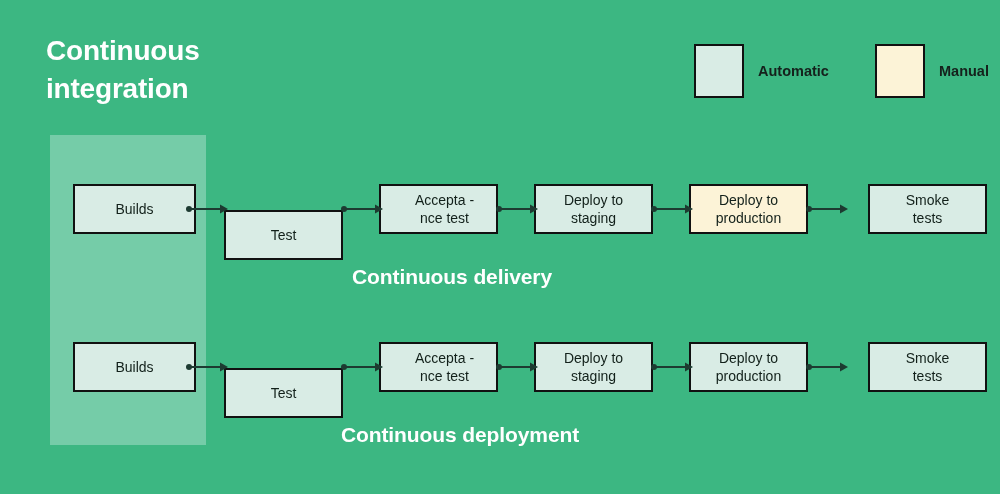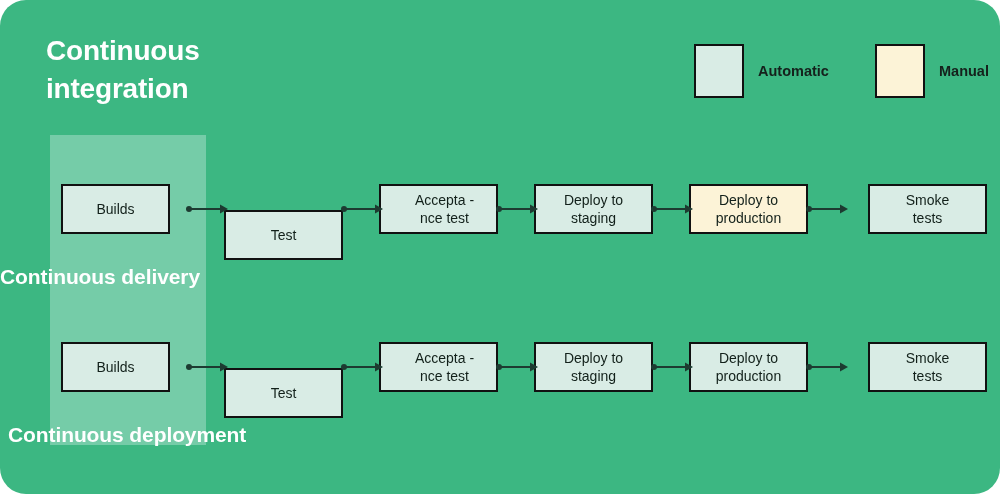--- a/index.html
+++ b/index.html
@@ -7,21 +7,20 @@
     padding: 0;
     background: #ffffff;
   }
   #canvas {
     position: relative;
     width: 1000px;
     height: 494px;
     background: #3cb782;
     overflow: hidden;
     font-family: "Liberation Sans", sans-serif;
-    border-radius: 26px;
     -webkit-font-smoothing: antialiased;
   }
 
   
   #ci-title {
     position: absolute;
     left: 46px;
     top: 32px;
     width: 320px;
     color: #ffffff;
@@ -86,21 +85,21 @@
     text-align: center;
     color: #12201a;
     font-size: 14px;
     line-height: 1.32;
     white-space: pre-line;
   }
   .node-box.automatic { background: #d9ece5; }
   .node-box.manual    { background: #fcf3d7; }
 
   
-  .n0 { left: 61px;  width: 109px; }
+  .n0 { left: 73px;  width: 123px; }
   .n1 { left: 224px; width: 119px; margin-top: 26px; }
   .n2 { left: 379px; width: 119px; padding-left: 12px; }
   .n3 { left: 534px; width: 119px; }
   .n4 { left: 689px; width: 119px; }
   .n5 { left: 852px; width: 119px; margin-left: 16px; }
 
   
   .connector {
     position: absolute;
     top: 18px;
@@ -110,20 +109,21 @@
   .c0 { left: 186px; }
   .c1 { left: 341px; }
   .c2 { left: 496px; }
   .c3 { left: 651px; }
   .c4 { left: 806px; }
 
   
   .section-caption {
     position: absolute;
     width: 904px;
+    text-align: center;
     color: #ffffff;
     font-size: 21px;
     font-weight: bold;
     letter-spacing: -0.1px;
   }
   #caption-delivery   { top: 265px; }
   #caption-deployment { top: 423px; margin-left: 8px; }
 </style>
 </head>
 <body>

